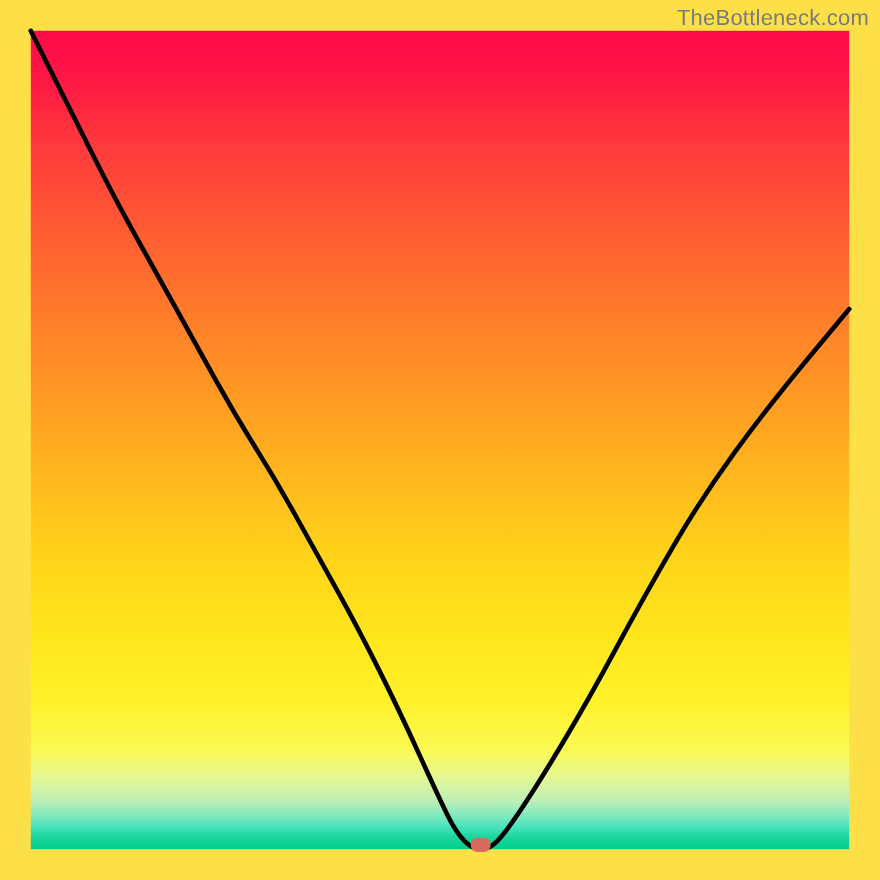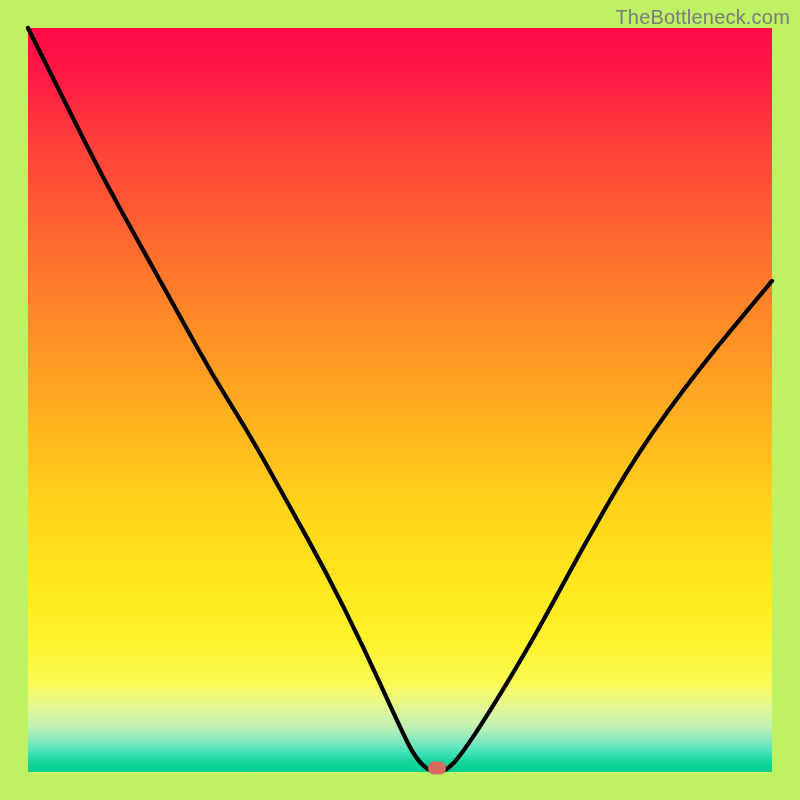--- a/index.html
+++ b/index.html
@@ -8,21 +8,21 @@
     width: 800px;
     height: 800px;
     overflow: hidden;
     background: #000;
     font-family: Arial, Helvetica, sans-serif;
   }
   .frame {
     position: relative;
     width: 800px;
     height: 800px;
-    background: #bef264;
+    background: #fde047;
   }
   .watermark {
     position: absolute;
     top: 6px;
     right: 10px;
     color: #7a7a7a;
     font-size: 20px;
     font-weight: 500;
     letter-spacing: 0.2px;
     z-index: 10;

